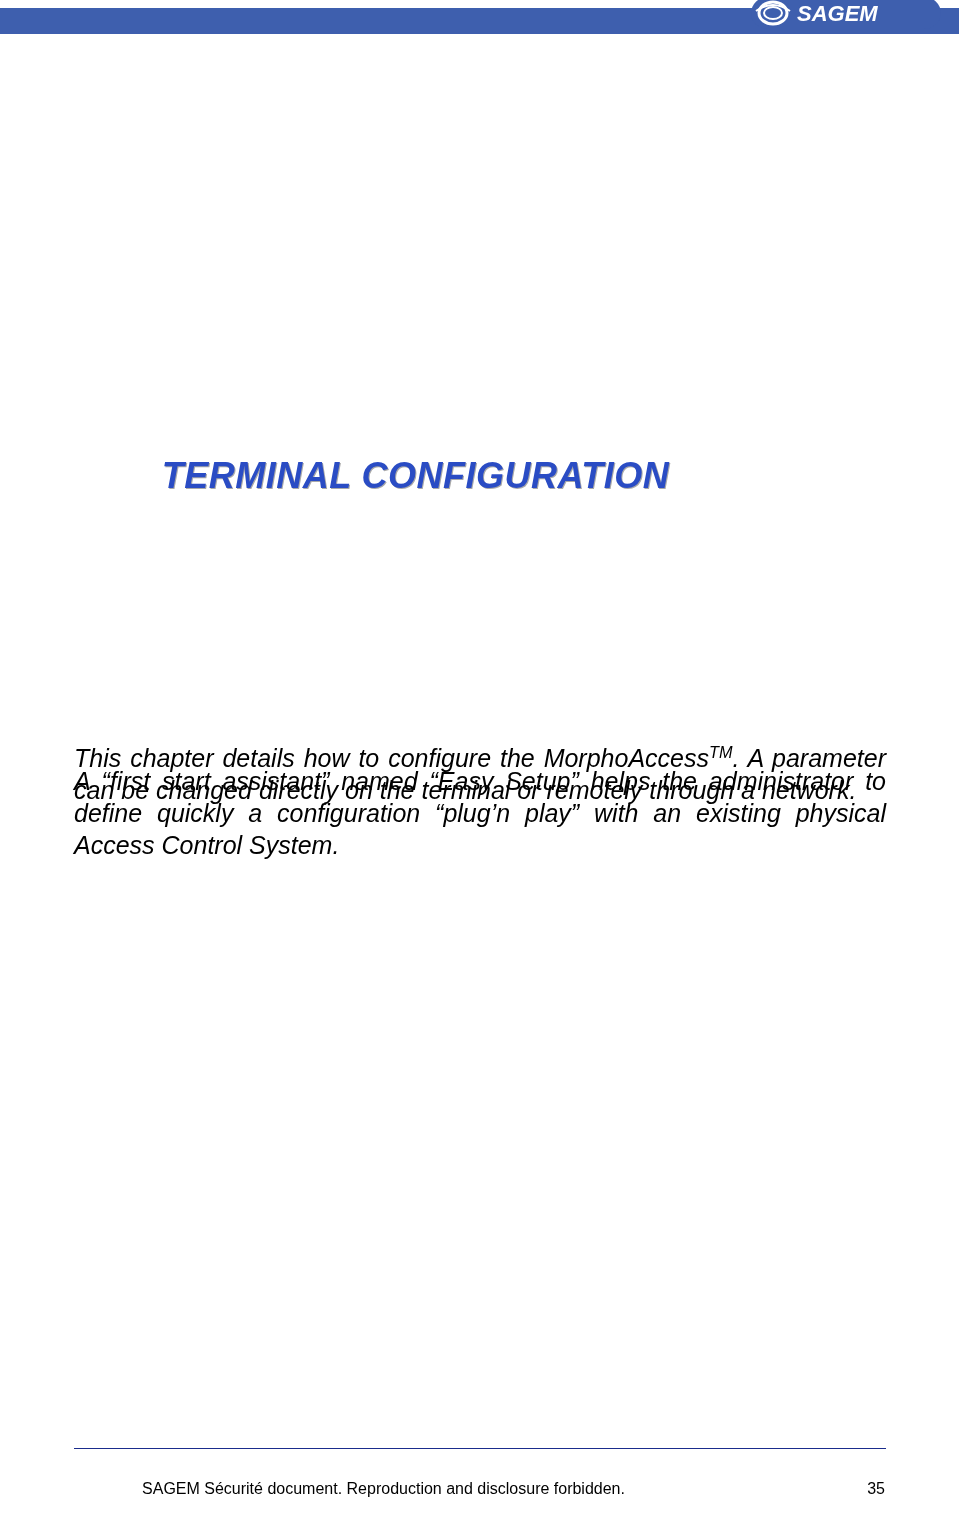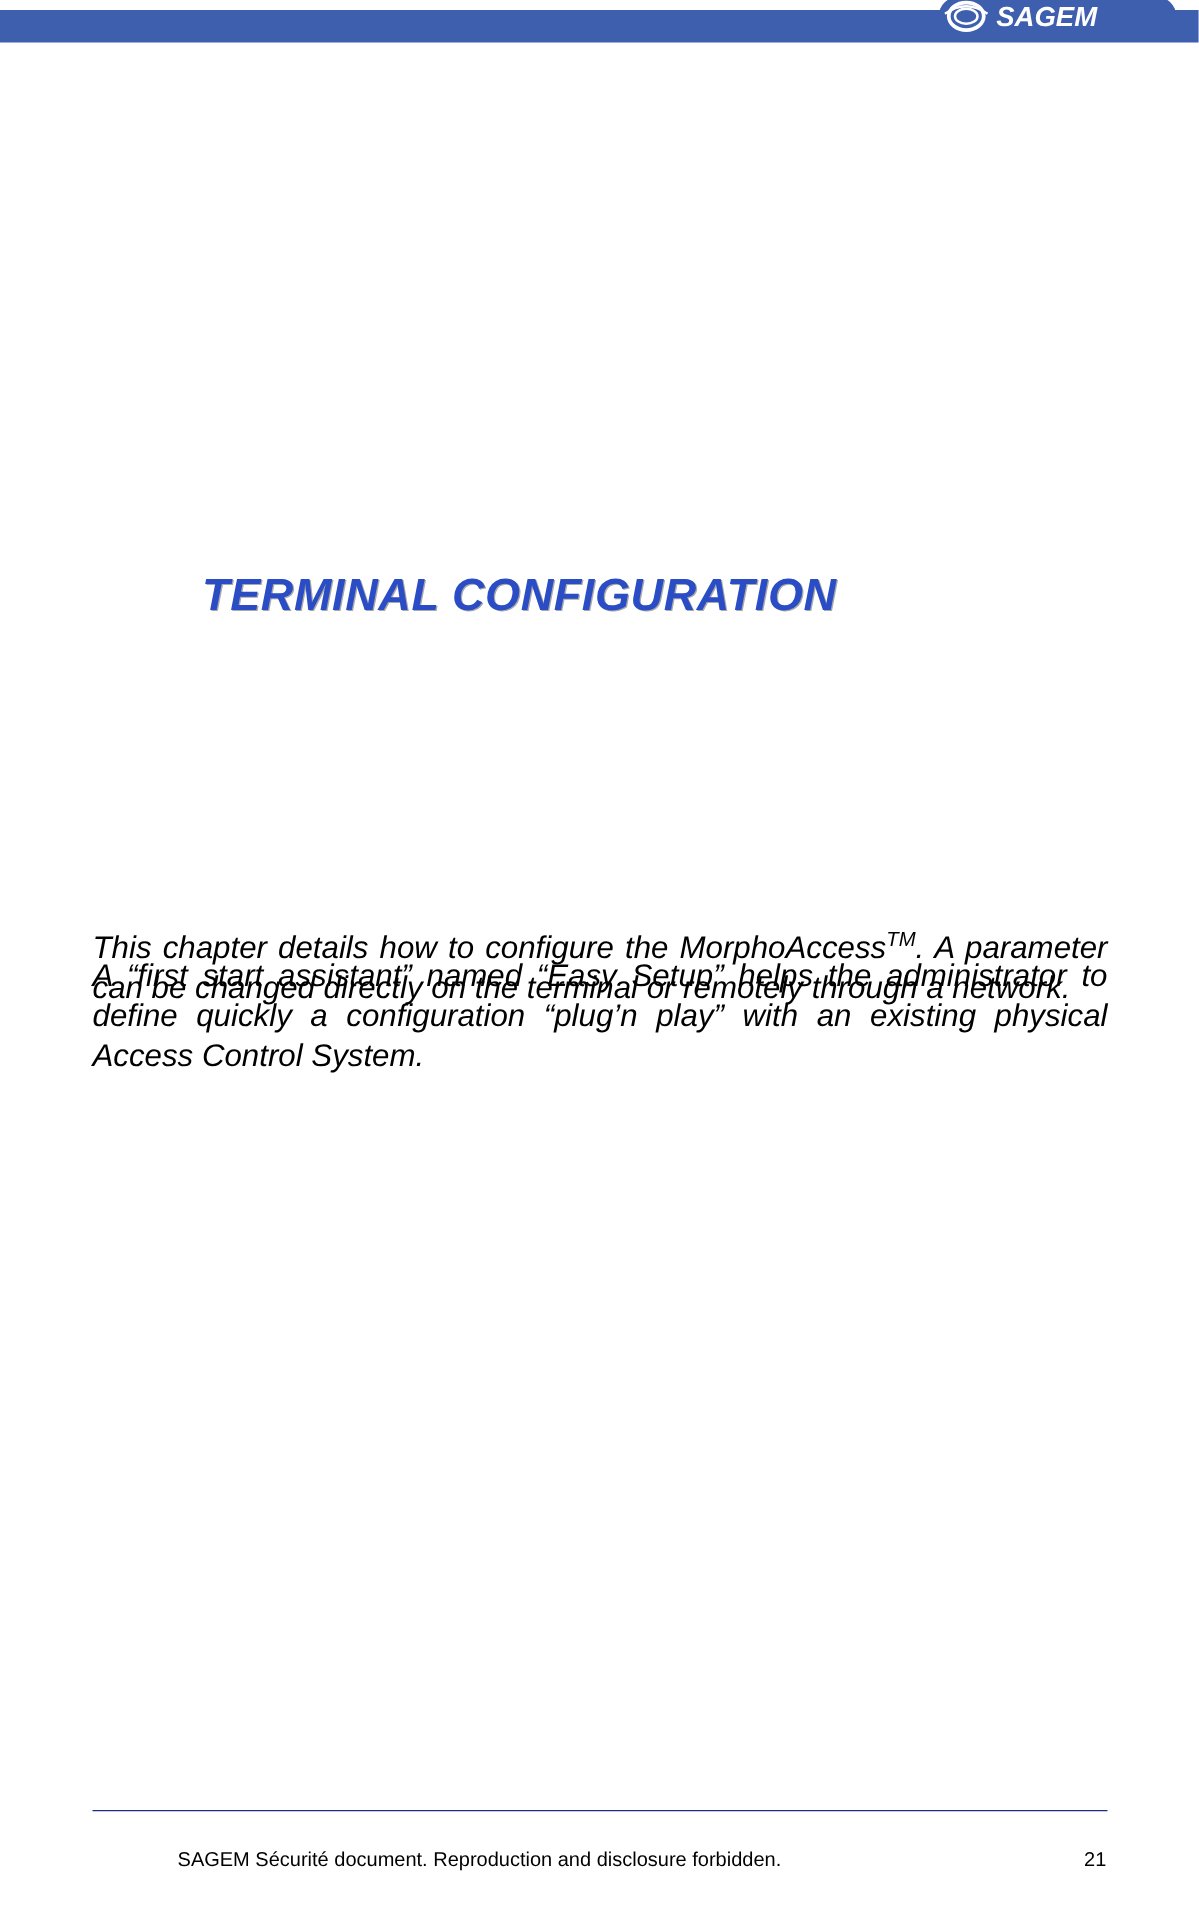--- a/index.html
+++ b/index.html
@@ -118,13 +118,13 @@
 <div class="chapter-title">TERMINAL CONFIGURATION</div>
 
 <p class="body-text p1">
   <span>This chapter details how to configure the MorphoAccess</span><sup>TM</sup><span>. A parameter can be changed directly on the terminal or remotely through a network.</span>
 </p>
 
 <p class="body-text p2">A “first start assistant” named “Easy Setup” helps the administrator to define quickly a configuration “plug’n play” with an existing physical Access Control System.</p>
 
 <div class="footer-rule"></div>
 <div class="footer-text footer-center">SAGEM Sécurité document. Reproduction and disclosure forbidden.</div>
-<div class="footer-text footer-pagenum">21</div>
+<div class="footer-text footer-pagenum">35</div>
 
 </body></html>

